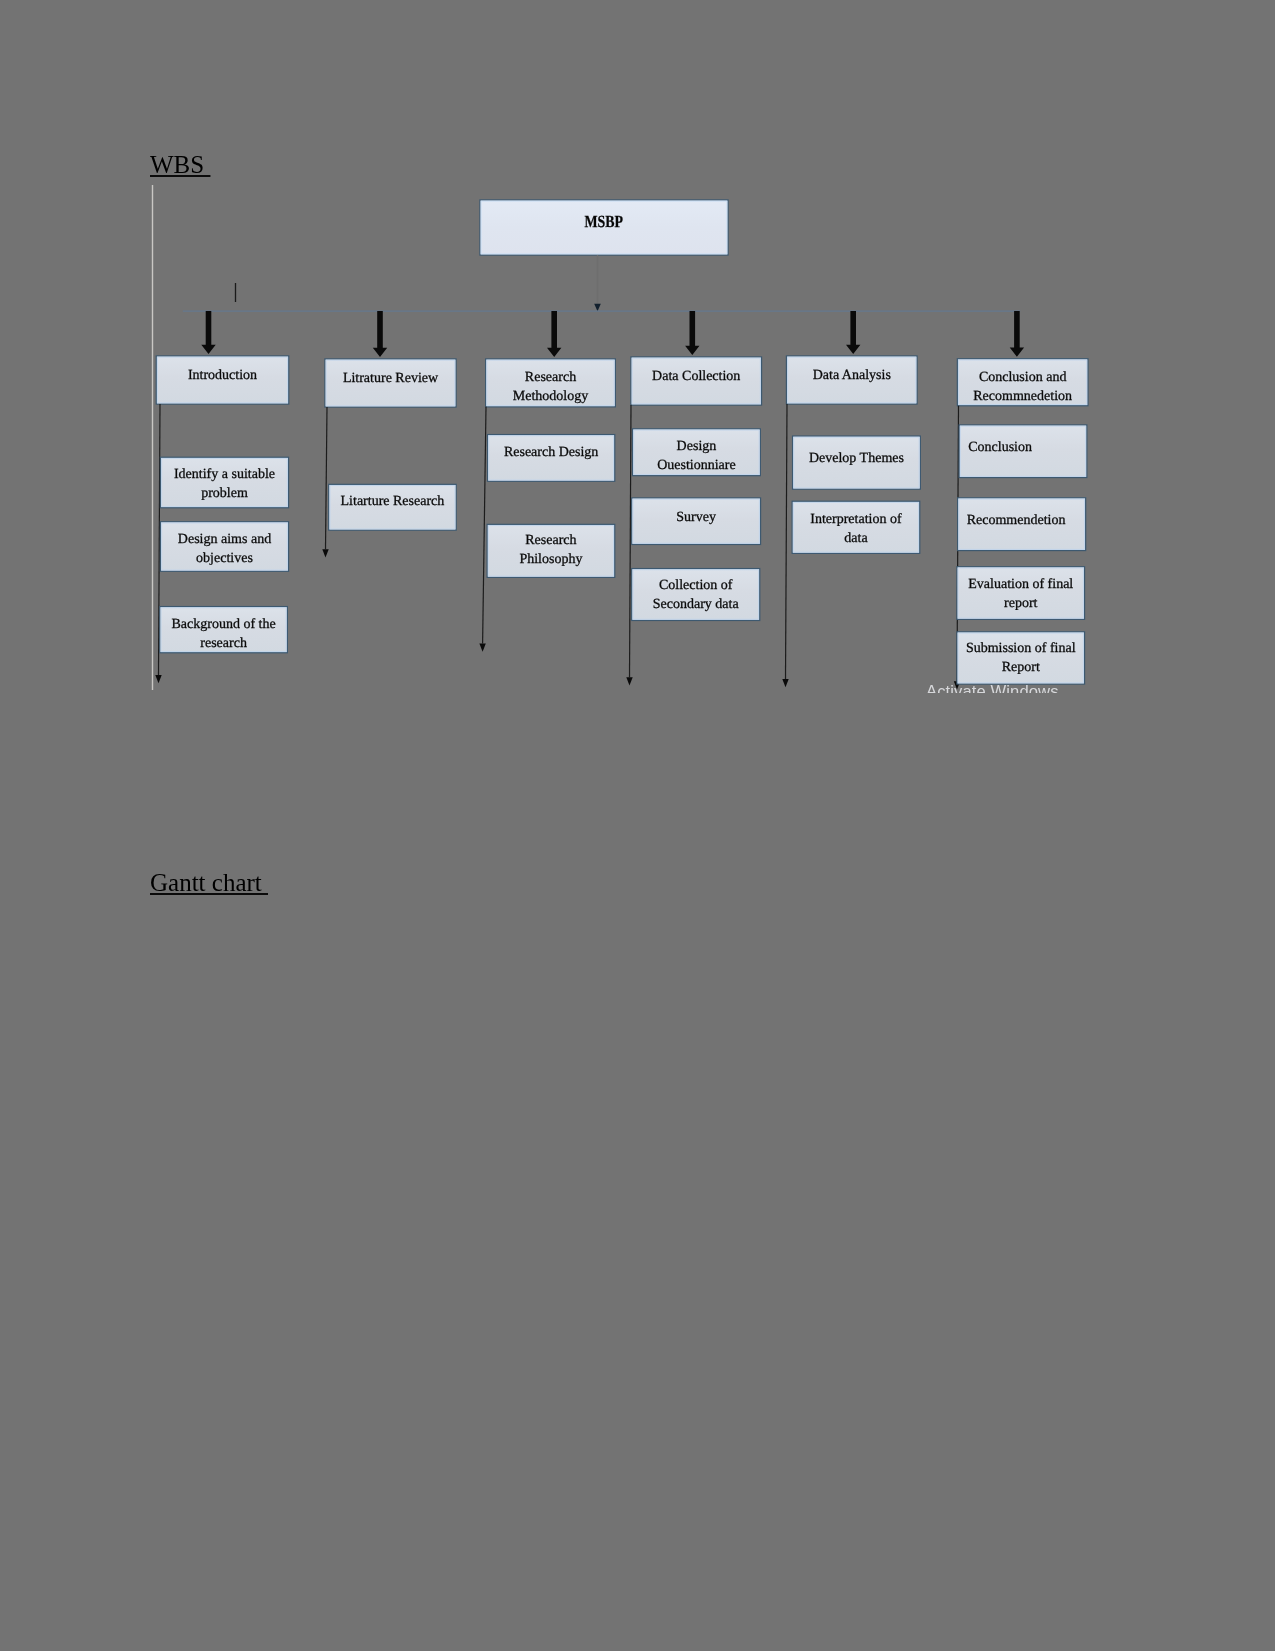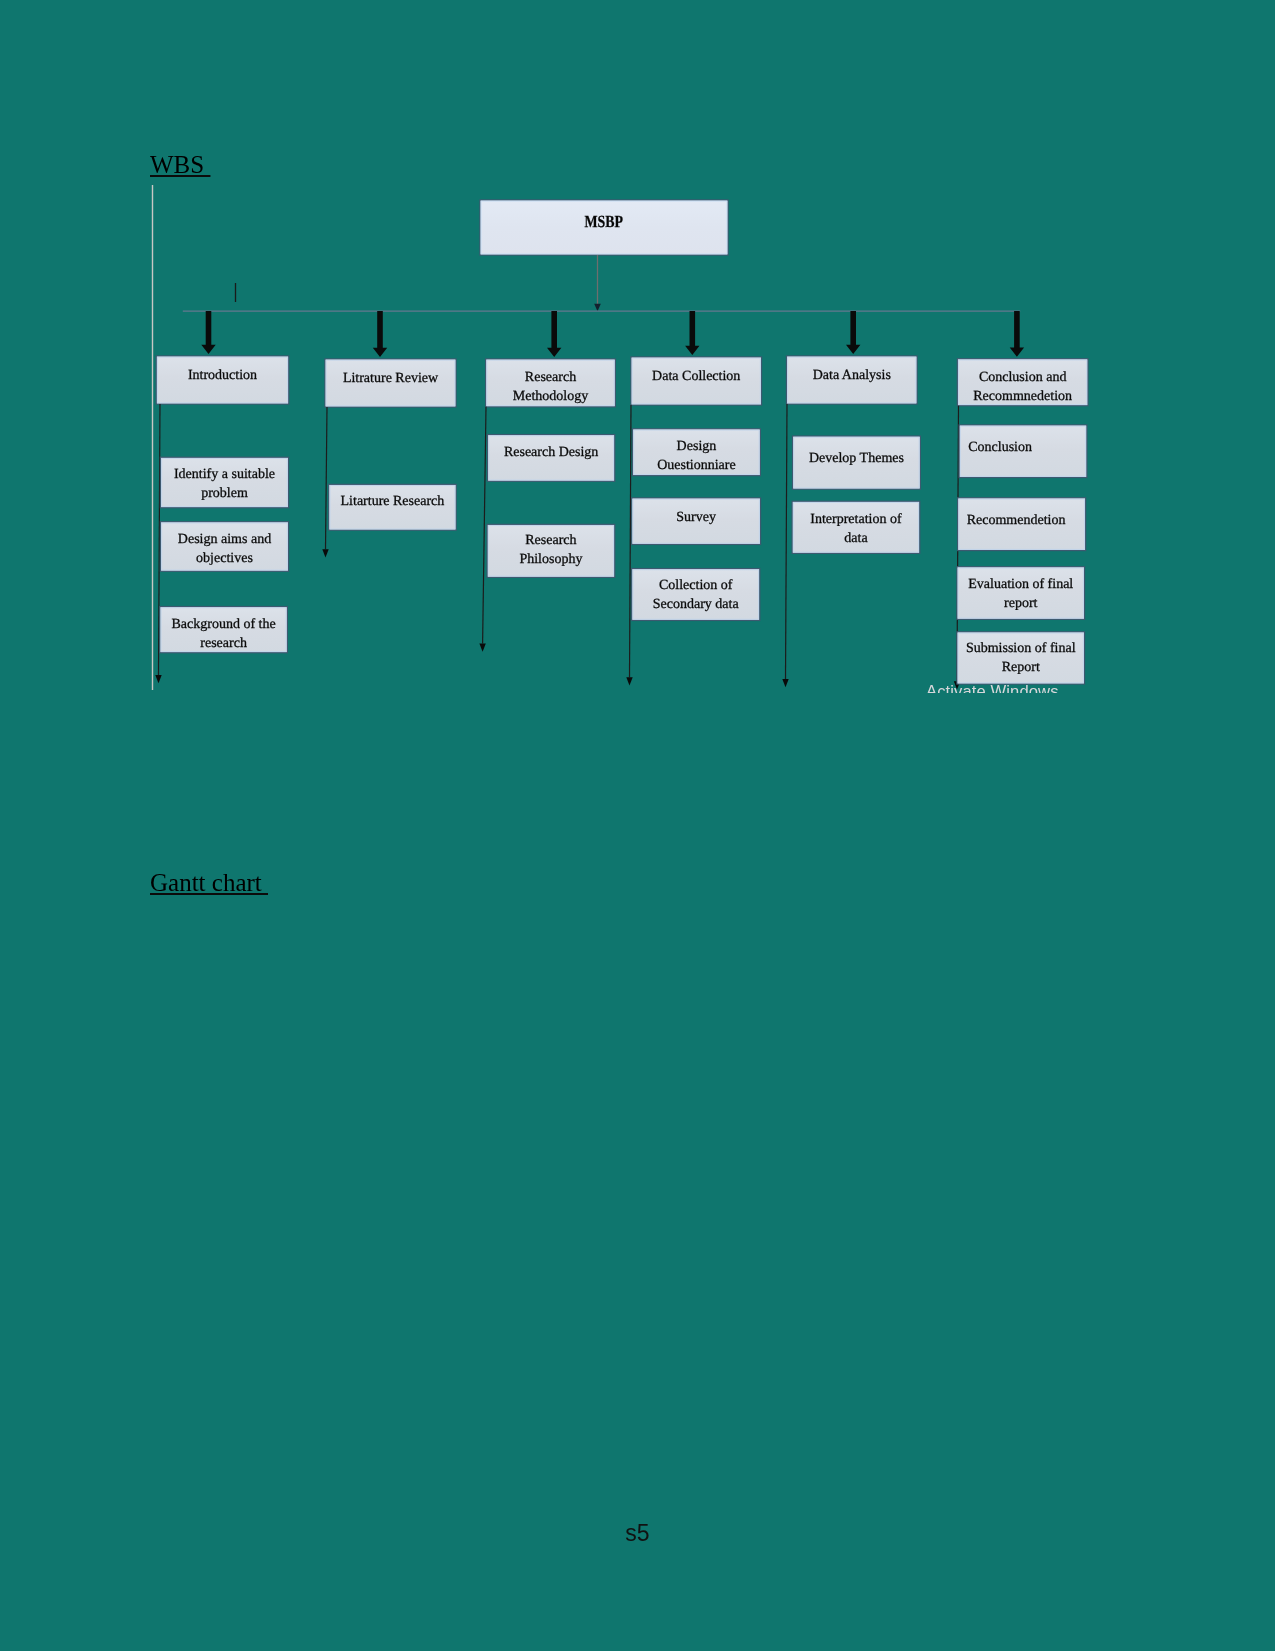--- a/index.html
+++ b/index.html
@@ -1,18 +1,18 @@
 <!DOCTYPE html>
 <html><head>
 <meta charset="utf-8">
 <title>WBS</title>
 <style>
   html,body{margin:0;padding:0;}
   body{width:1275px;height:1651px;background:#ffffff;font-family:"Liberation Serif",serif;}
-  .page{position:relative;width:1275px;height:1651px;overflow:hidden;background:#0f766e;filter:opacity(100%);}
+  .page{position:relative;width:1275px;height:1651px;overflow:hidden;background:#737373;filter:opacity(100%);}
   .hd{position:absolute;color:#000;white-space:pre;font-size:25px;line-height:1;}
   #wbs-heading{left:150px;top:152px;}
   #gantt-heading{left:150px;top:870px;text-align:center;}
   .ul{text-decoration:underline;text-decoration-thickness:2px;text-underline-offset:2px;text-decoration-color:#0b0b0b;}
   #page-number{position:absolute;left:0;top:1520px;width:1275px;text-align:center;font-family:"Liberation Sans",sans-serif;font-size:23px;color:#111;}
   #watermark-clip{position:absolute;left:852px;top:685px;width:330px;height:7.6px;overflow:hidden;}
   #watermark{position:absolute;left:74px;top:-1px;font-family:"Liberation Sans",sans-serif;font-size:16.6px;line-height:1;color:#d6d7da;white-space:nowrap;letter-spacing:0.1px;}
   svg.diagram{position:absolute;left:0;top:0;width:1275px;height:1651px;}
   text,tspan{text-rendering:geometricPrecision;}
   .boxlabel{font-family:"Liberation Serif",serif;font-size:14px;fill:#0a0a0a;text-anchor:middle;stroke:#0a0a0a;stroke-width:0.28px;paint-order:stroke fill;}
@@ -145,15 +145,14 @@
   </g>
 
   </svg>
 
   <div id="watermark-clip">
       <div id="watermark">Activate Windows</div>
     </div>
 
   <div class="hd" id="gantt-heading"><span class="ul">Gantt chart </span></div>
 
-  <div id="page-number">s5</div>
 
 </div>
 
 </body></html>

